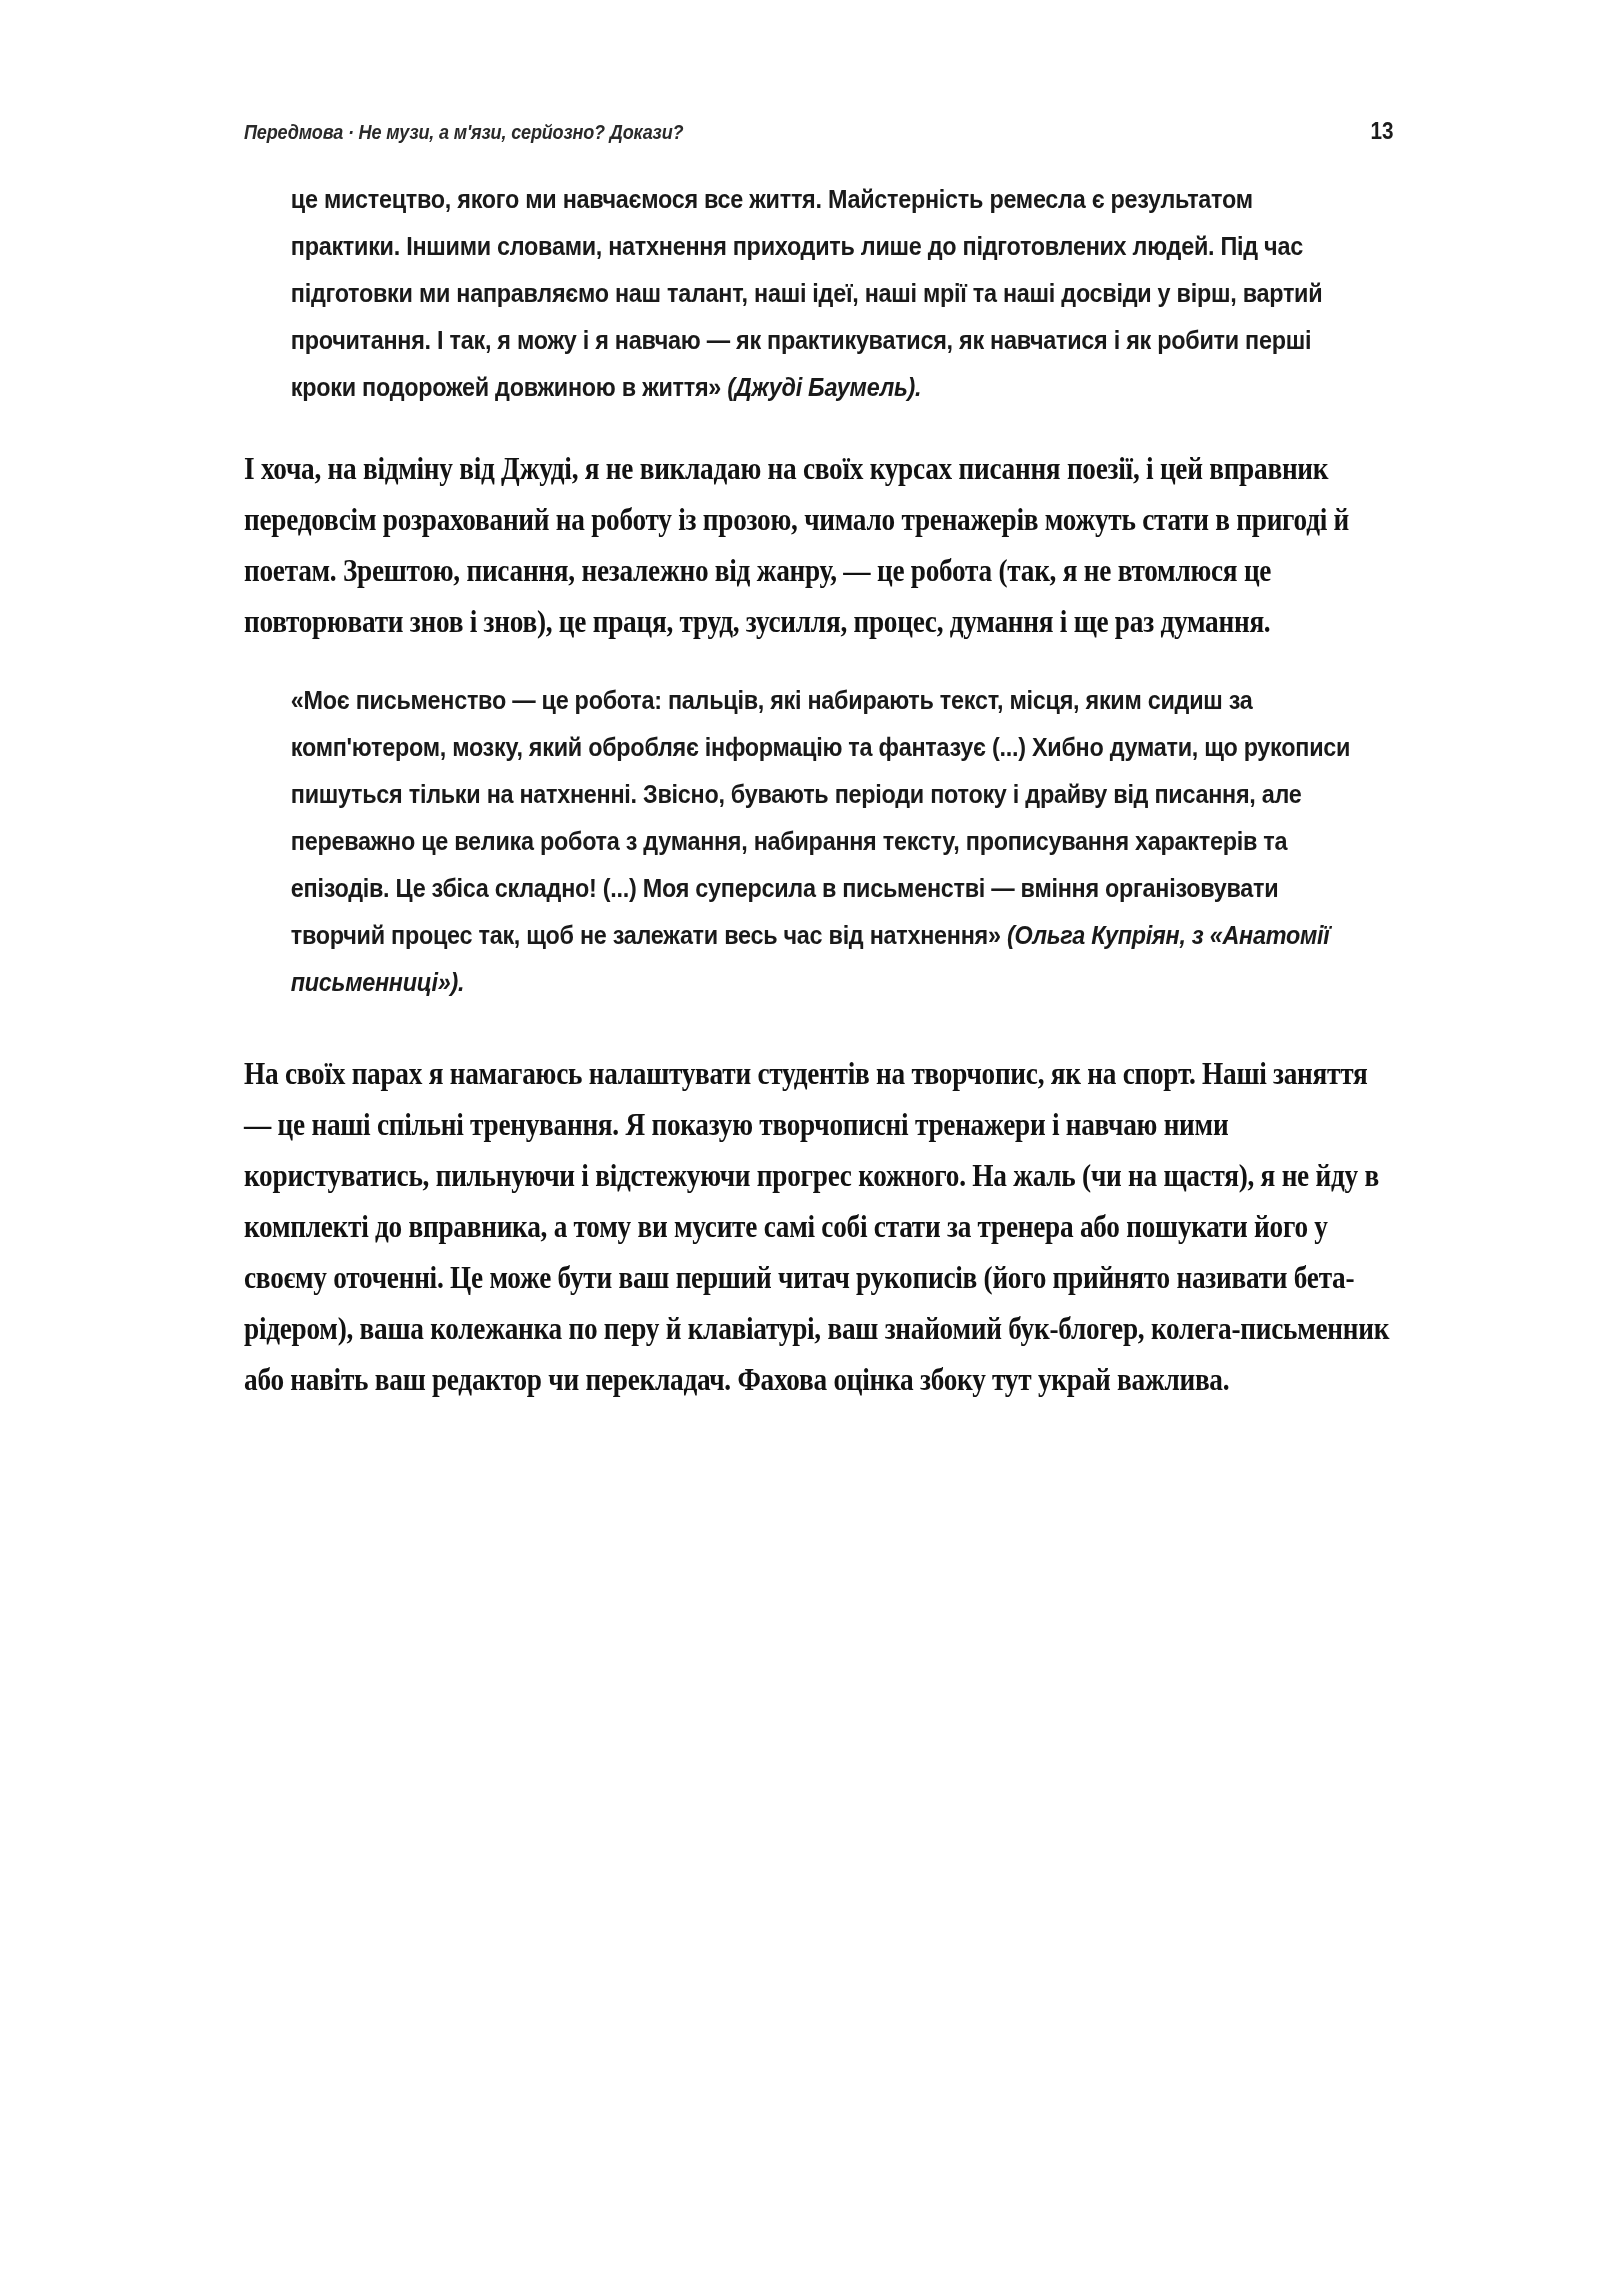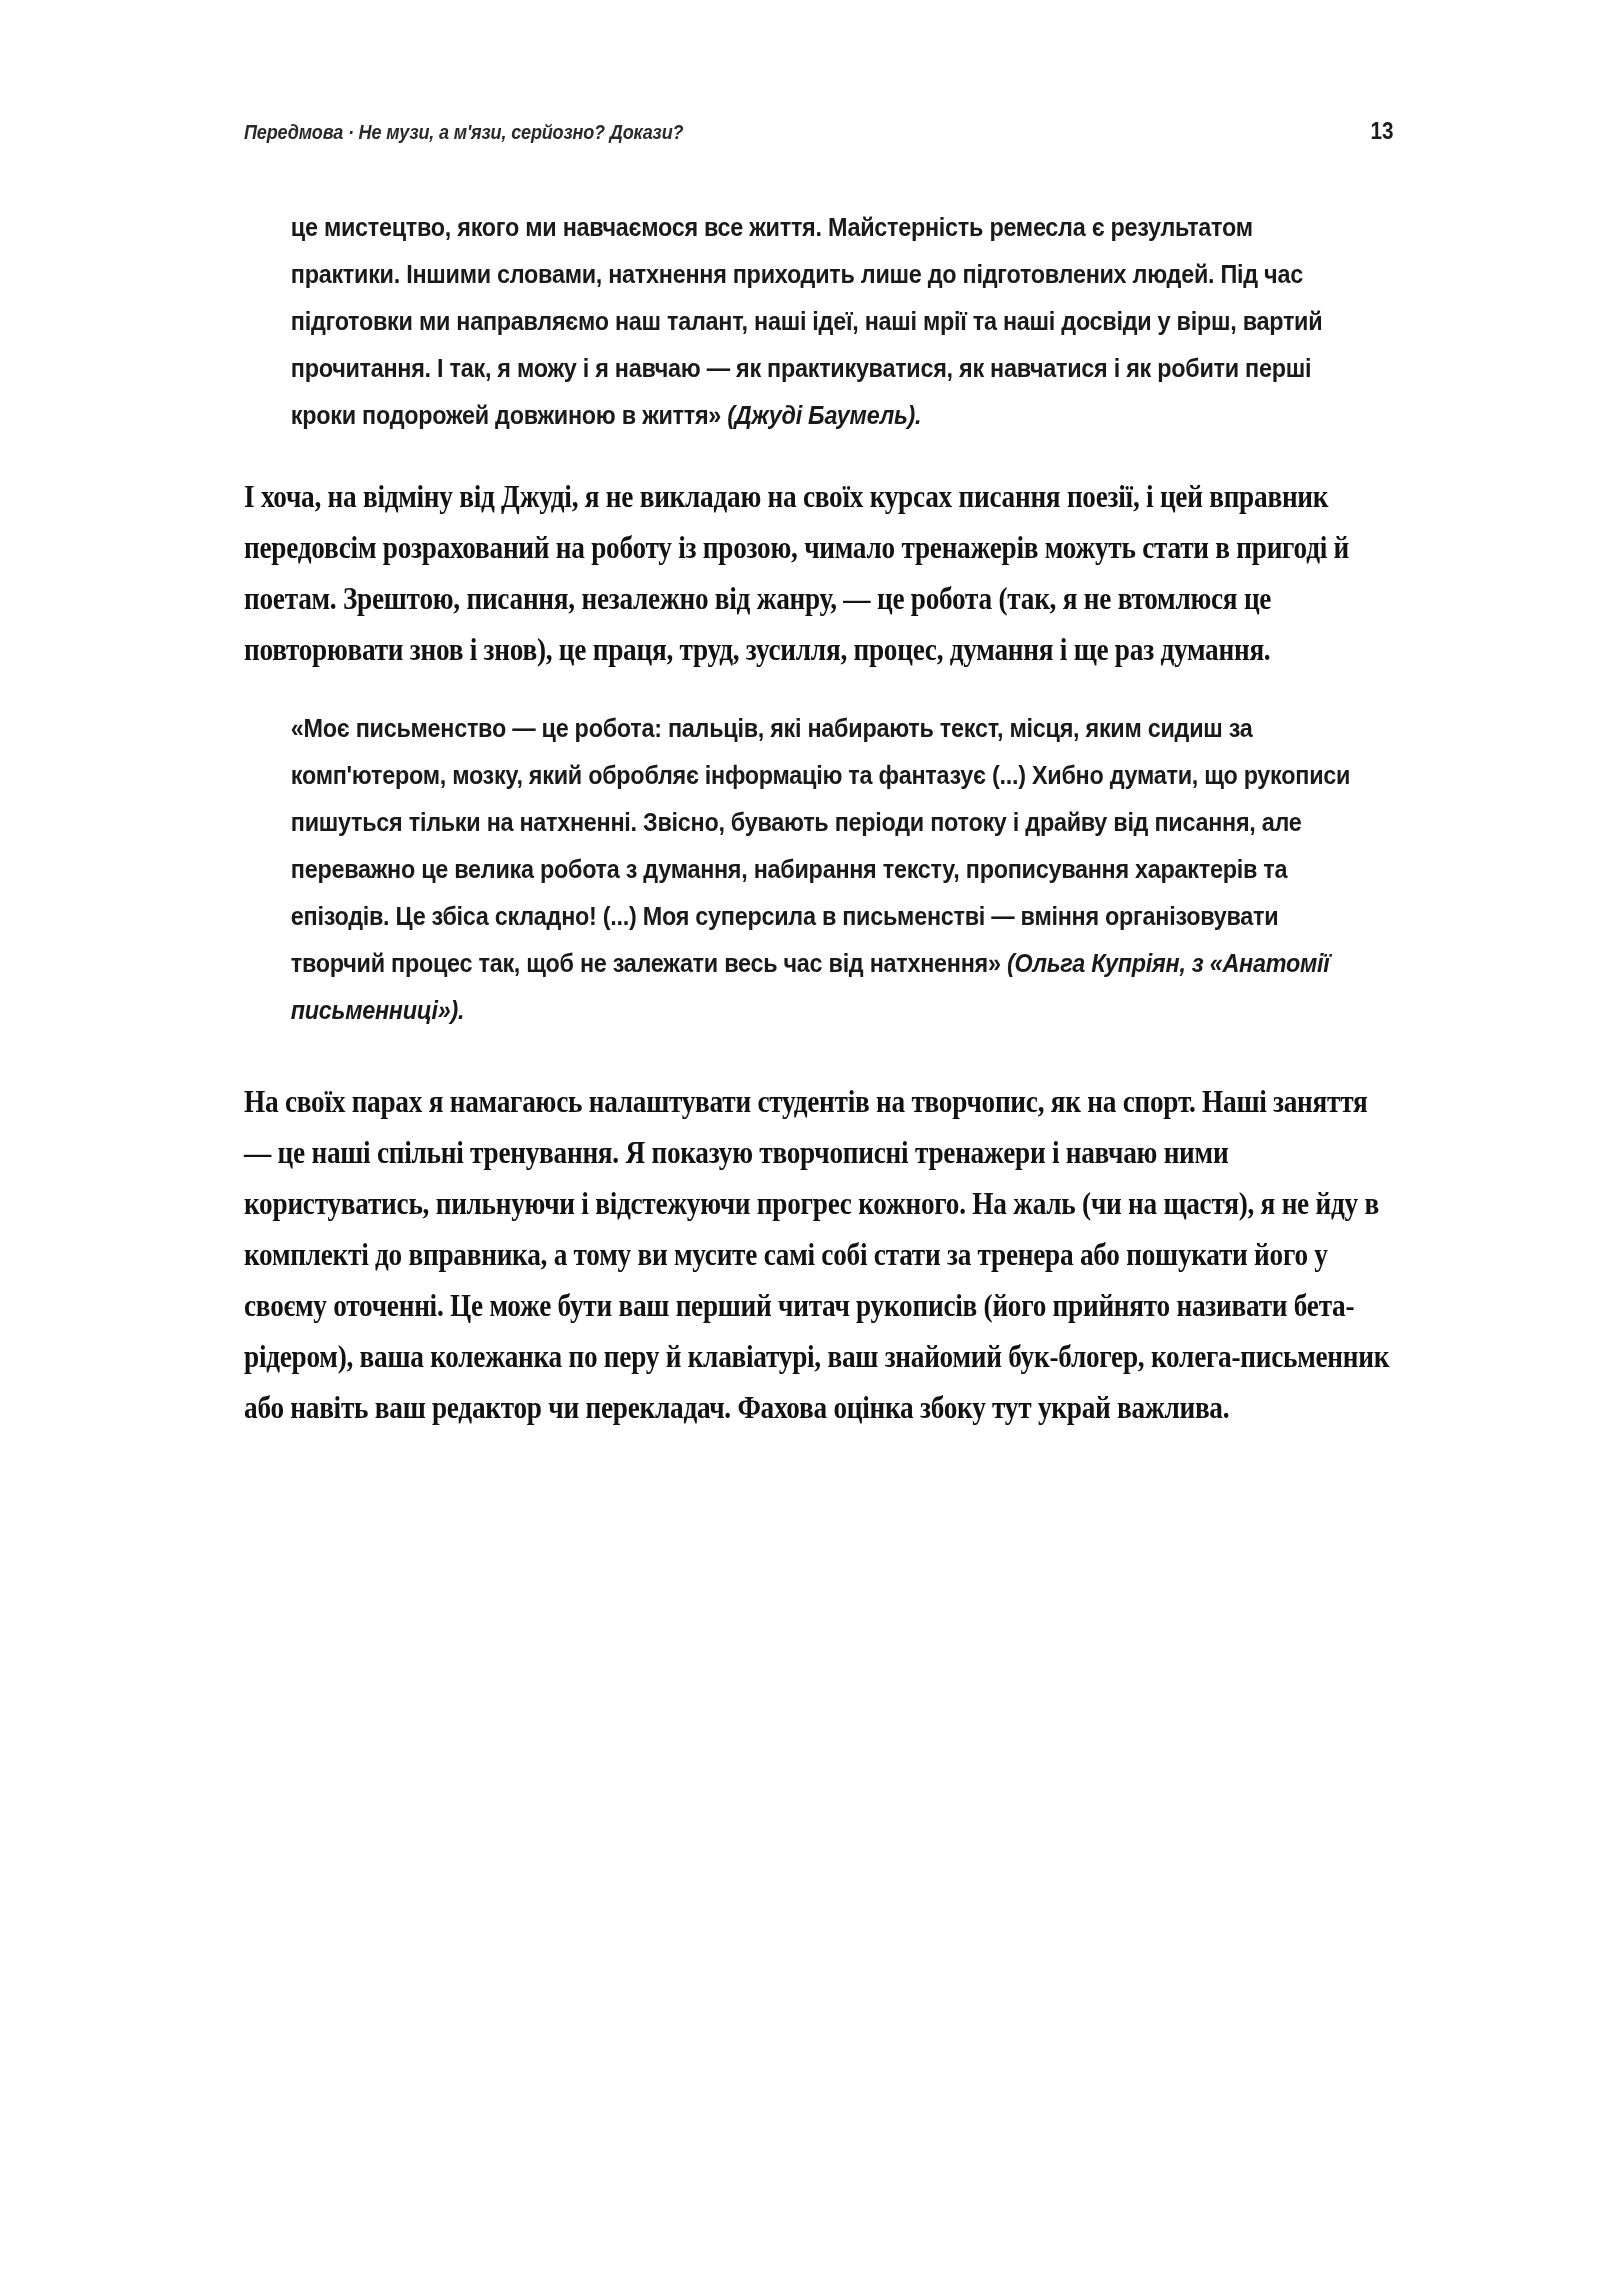--- a/index.html
+++ b/index.html
@@ -45,21 +45,21 @@
     font-size: 23px;
     color: #1c1c1c;
     transform: scaleX(0.9);
     transform-origin: right center;
   }
 
   
   .column {
     position: absolute;
     left: 244px;
-    top: 204px;
+    top: 176px;
     width: 1152px;
   }
 
   
   .quote {
     font-family: "Liberation Sans", sans-serif;
     font-weight: 700;
     font-size: 26px;
     line-height: 47px;
     color: #1a1a1a;

